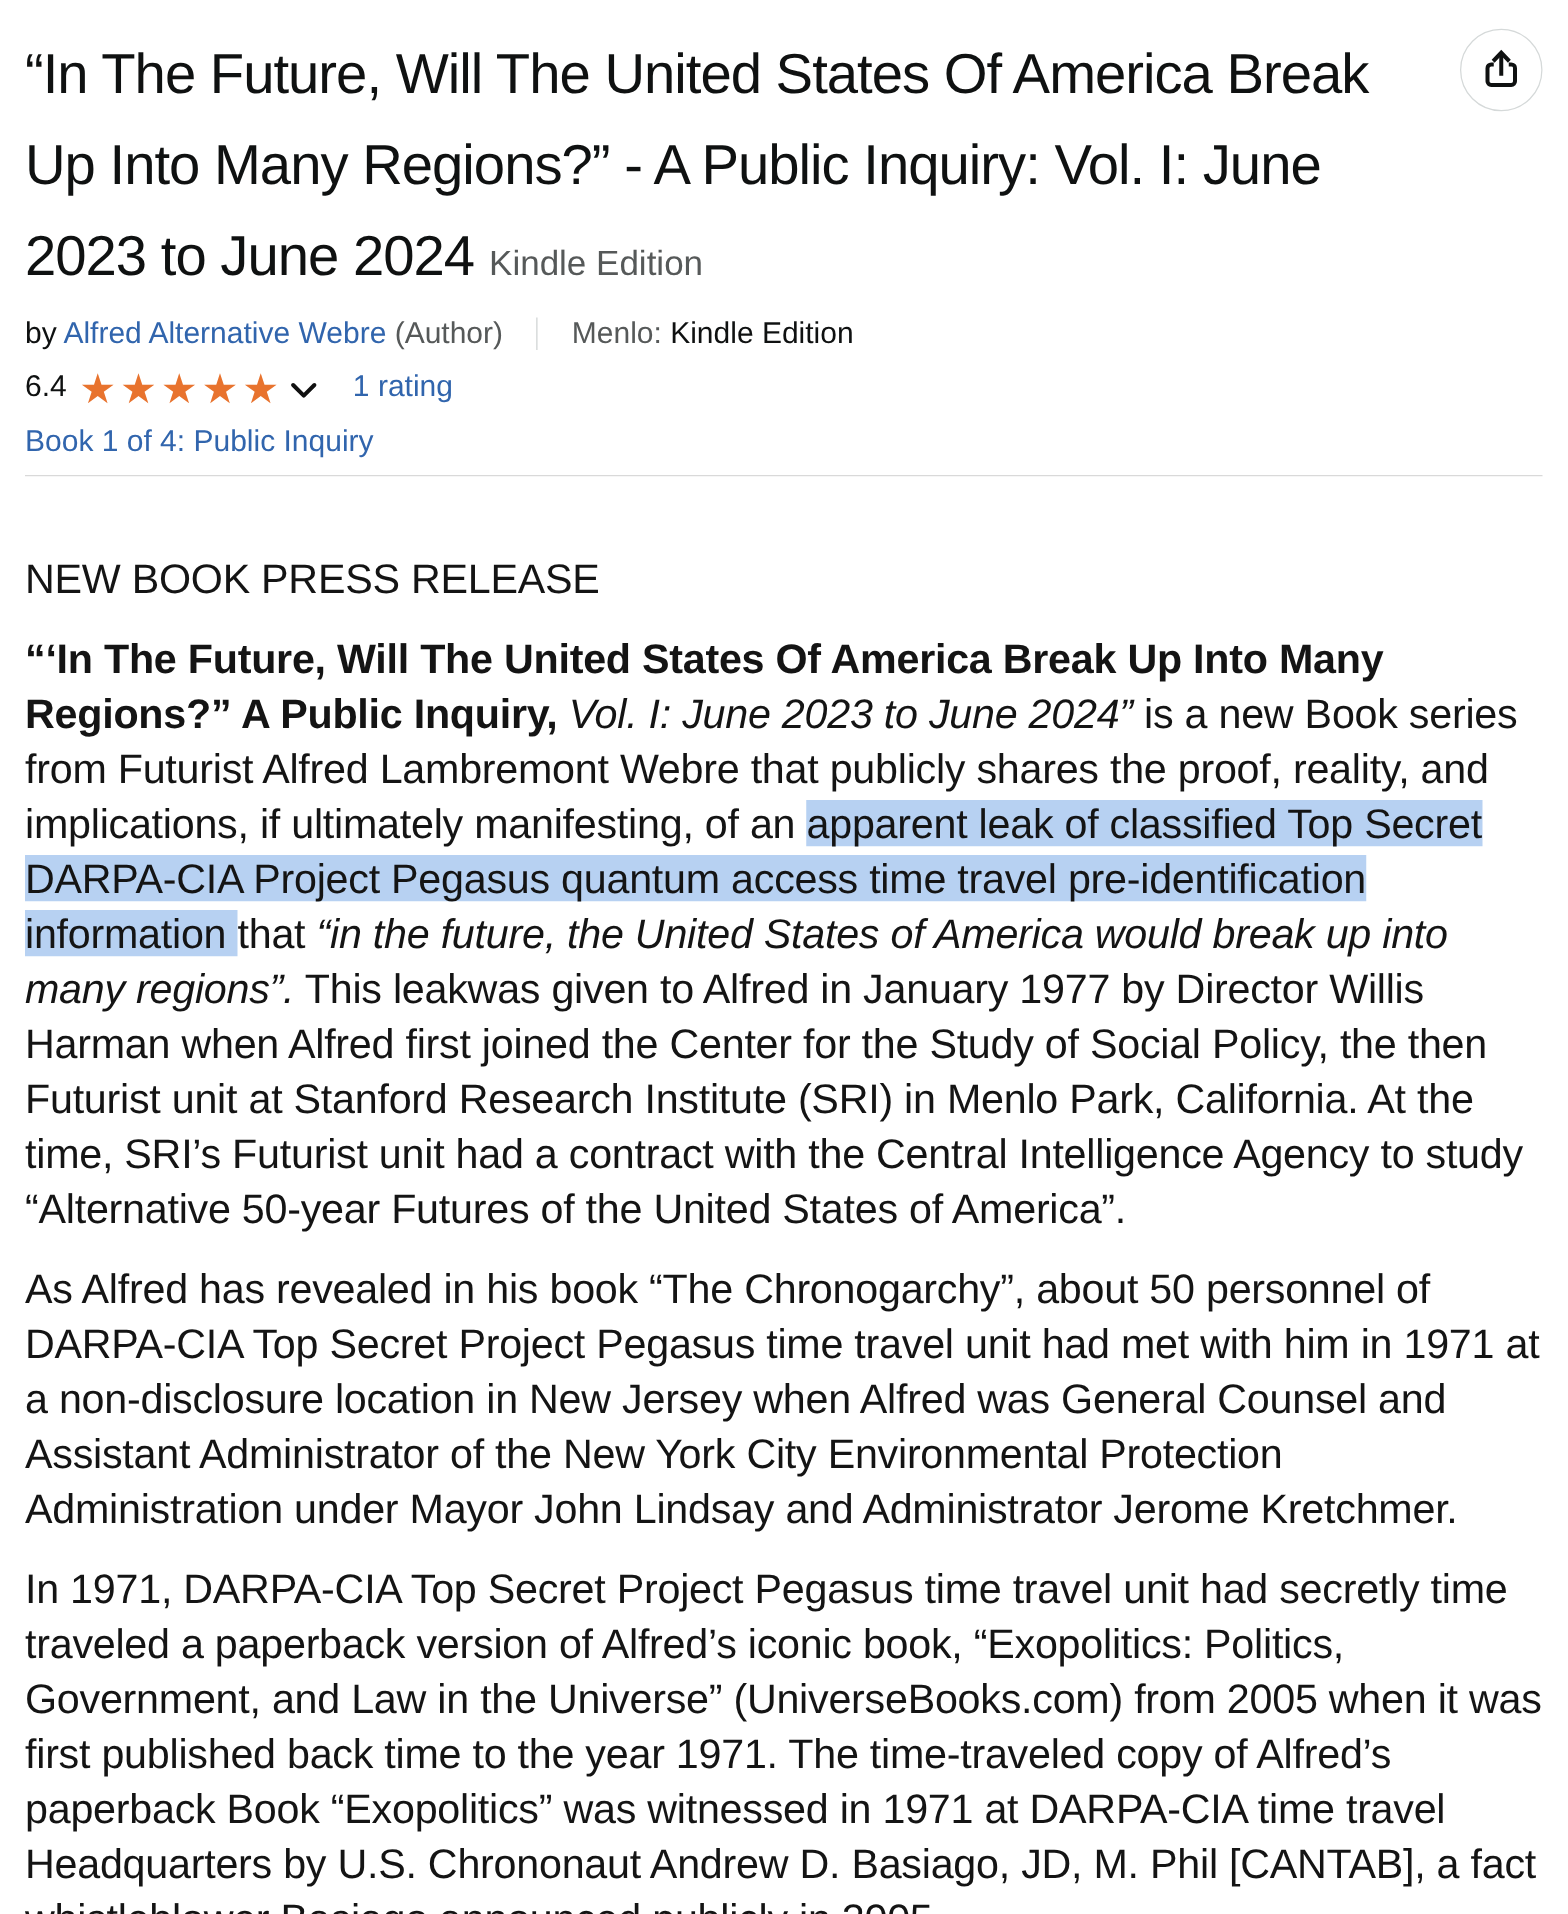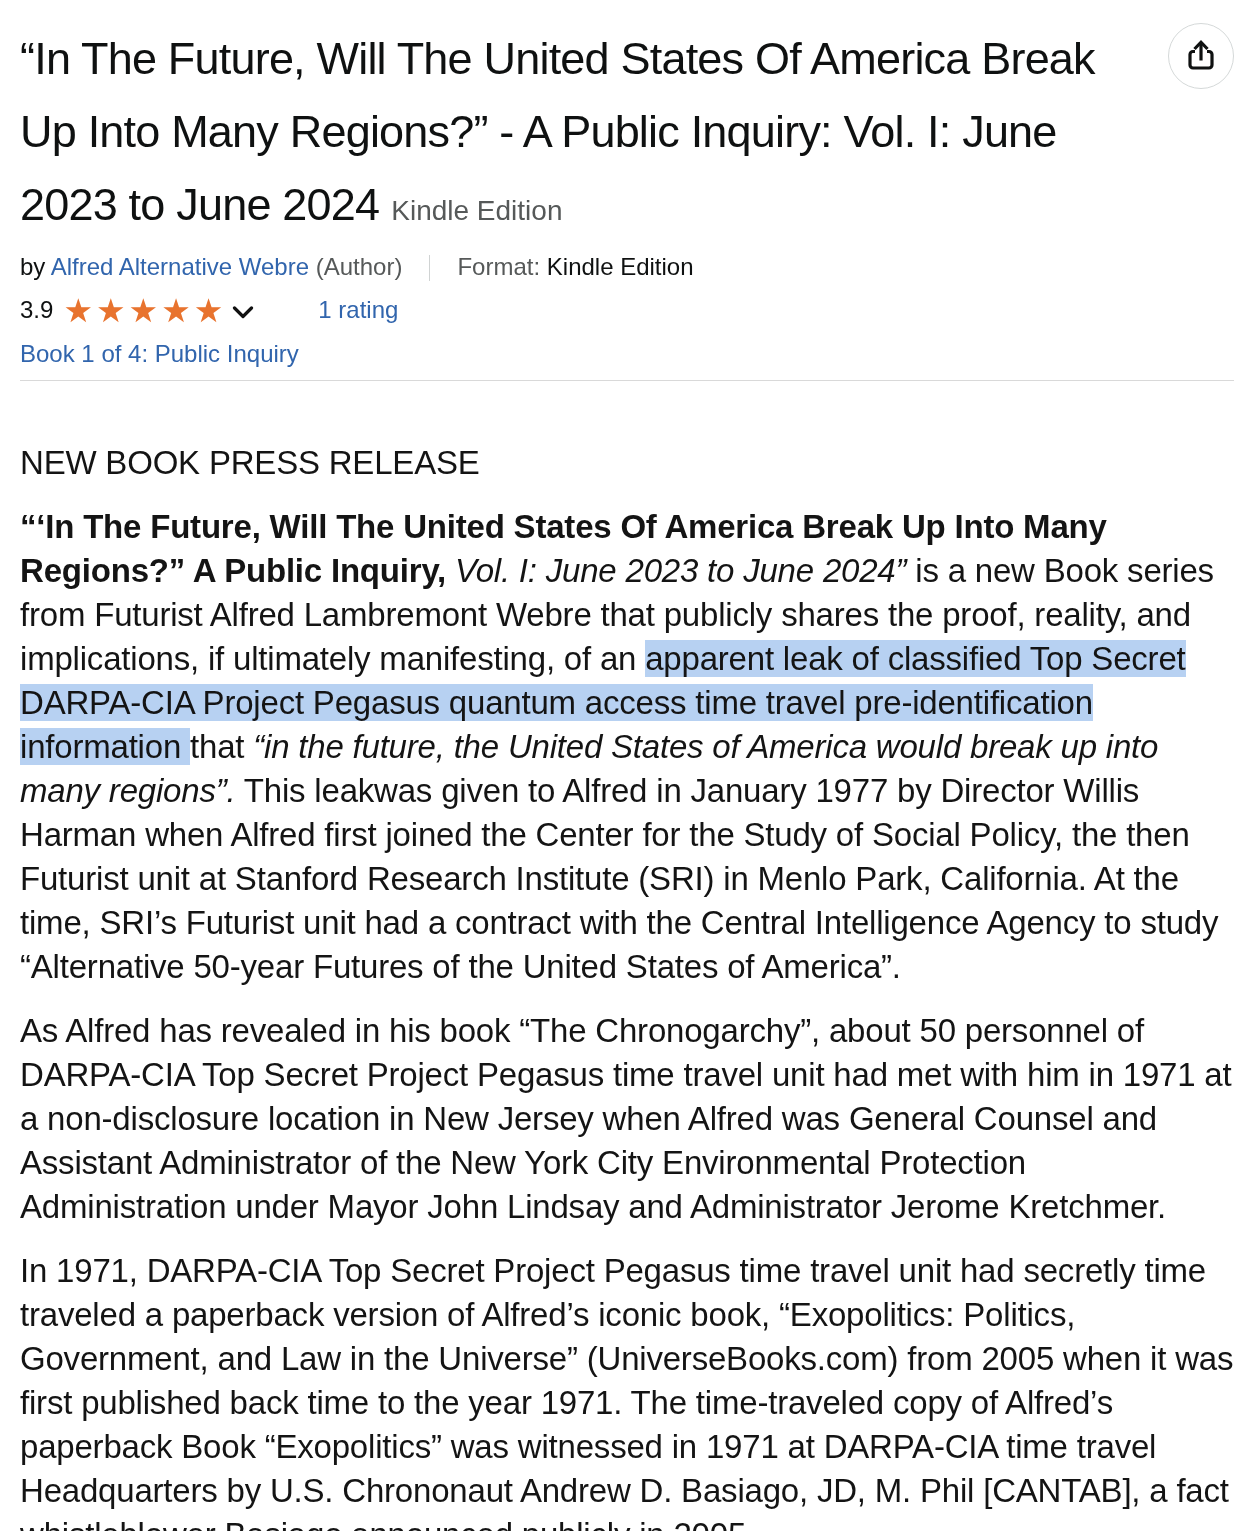--- a/index.html
+++ b/index.html
@@ -79,21 +79,21 @@
   .rating-row .score { color: #0f1111; }
   .rating-row .stars {
     color: var(--star, #e8732e);
     font-size: 33px;
     letter-spacing: 3px;
     margin: 0 6px 0 10px;
     line-height: 33px;
     cursor: pointer;
   }
   .rating-row .chev { cursor: pointer; margin-top: 4px; }
-  .rating-row .ratings { margin-left: 64px; text-align: center; }
+  .rating-row .ratings { margin-left: 28px; text-align: center; }
   
   .series-row {
     margin-top: 9px;
     font-size: 24px;
     line-height: 34px;
   }
   .see-all {
     position: absolute;
     top: 322px;
     right: 20px;
@@ -129,26 +129,26 @@
       <path d="M18 22.5 V5.5" stroke="#0f1111" stroke-width="3.2"></path>
       <path d="M11.5 11 L18 4.2 L24.5 11" stroke="#0f1111" stroke-width="3.2" fill="none" stroke-linejoin="miter"></path>
     </svg>
   </button>
 
   <h1 class="title"><span>“In The Future, Will The United States Of America Break Up Into Many Regions?” - A Public Inquiry: Vol. I: June 2023 to June 2024</span><span class="edition">Kindle Edition</span></h1>
 
   <div class="byline">
     <span>by</span>
     <a class="link" href="#">Alfred Alternative Webre</a>
-    <span class="muted">(Author)</span><span class="vsep"></span><span class="muted">Format:</span>
+    <span class="muted">(Author)</span><span class="vsep"></span><span class="muted">Menlo:</span>
     <span>Kindle Edition</span>
   </div>
 
   <div class="rating-row">
-    <span class="score">3.9</span>
+    <span class="score">6.4</span>
     <span class="stars">★★★★★</span>
     <svg class="chev" width="22" height="13" viewBox="0 0 22 13" fill="none" xmlns="http://www.w3.org/2000/svg">
       <path d="M2.5 2 L11 10.5 L19.5 2" stroke="#111" stroke-width="3.2" fill="none" stroke-linecap="round" stroke-linejoin="round"></path>
     </svg>
     <a class="link ratings" href="#">1 rating</a>
   </div>
 
   <div class="series-row">
     <a class="link" href="#">Book 1 of 4: Public Inquiry</a>
   </div>

